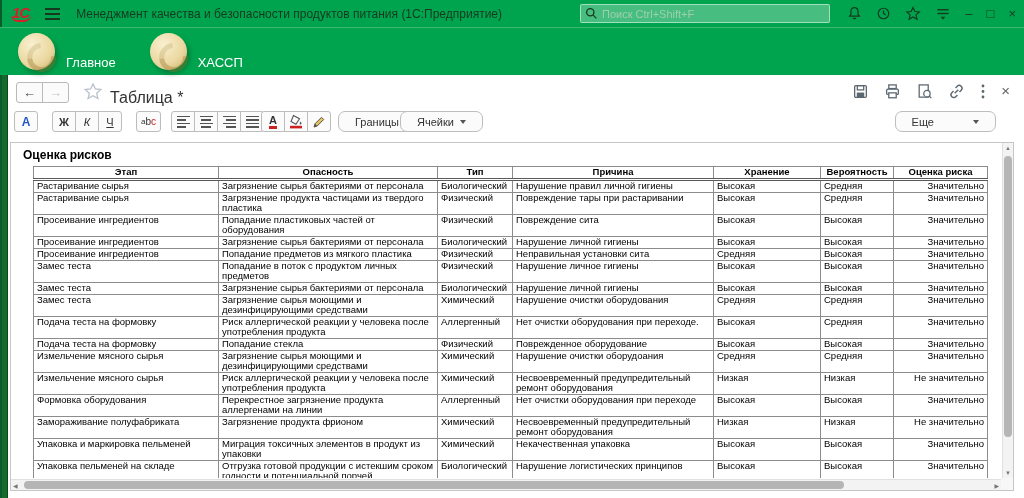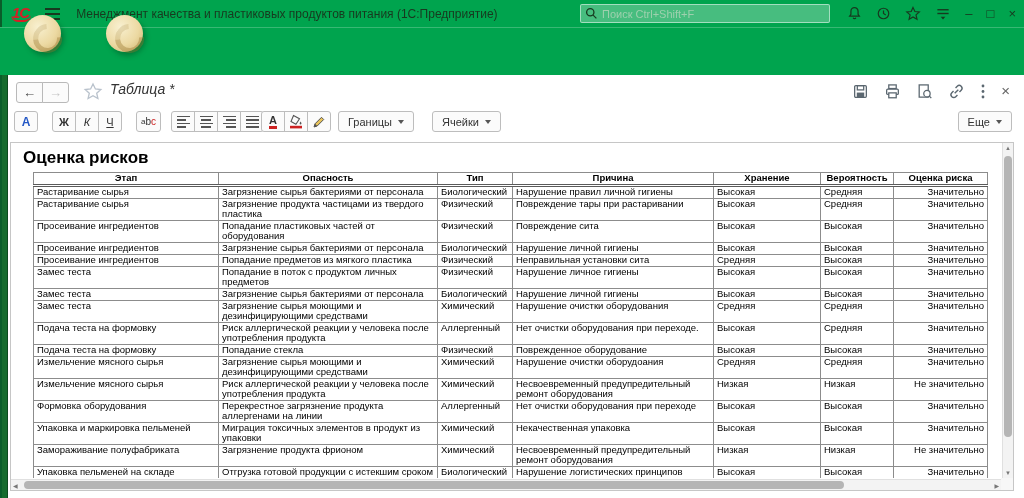--- a/index.html
+++ b/index.html
@@ -23,21 +23,21 @@
   .searchbox input { flex:1; border:none; outline:none; background:transparent; font-size:11px;
     color:#17391f; margin-left:4px; font-family:inherit; }
   .searchbox input::placeholder { color:#9ed0ae; }
   .tb-icons { position:absolute; right:8px; top:0; height:27px; display:flex; align-items:center; gap:14px; }
   .tb-icons .ic { display:inline-flex; align-items:center; justify-content:center; cursor:pointer; }
   .winctl { font-size:13px; color:#17391f; line-height:27px; cursor:pointer; }
 
   
   .tabsbar { height:48px; background:#00a44e; border-top:1px solid rgba(255,255,255,.22);
     display:flex; align-items:center; padding-left:18px; }
-  .apptab { display:flex; align-items:center; gap:22px; margin-right:34px; cursor:pointer;flex-direction:column; }
+  .apptab { display:flex; align-items:flex-end; gap:11px; margin-right:34px; cursor:pointer; }
   .apptab .label { color:#fff; font-size:13px; }
   .pelmeni { position:relative; width:37px; height:37px; border-radius:50%;
     background:radial-gradient(circle at 38% 32%, #f8f0d0, #ecd9a2 55%, #d9c080 82%, #c3a860);
     box-shadow:3px 4px 5px rgba(0,55,20,.35); }
   .pelmeni::after { content:''; position:absolute; left:24%; top:26%; width:52%; height:52%;
     border:5px solid rgba(150,115,45,.38); border-radius:50%; border-top-color:transparent;
     border-left-color:rgba(150,115,45,.18); transform:rotate(40deg); }
 
   
   .main { position:relative; height:423px; }
@@ -45,21 +45,21 @@
     background:#156b2d; border-right:1px solid #0c4a1e; border-left:2px solid #0a5d2a; }
 
   
   .navrow { position:absolute; left:8px; right:0; top:5px; height:28px; }
   .navgroup { position:absolute; left:8px; top:2px; display:inline-flex; }
   .navbtn { width:27px; height:21px; background:#fbfbfb; border:1px solid #b9b9b9;
     display:inline-flex; align-items:center; justify-content:center; font-size:13px; cursor:pointer; }
   .navbtn.back { border-radius:3px 0 0 3px; color:#444; }
   .navbtn.fwd { border-radius:0 3px 3px 0; margin-left:-1px; color:#c6c6c6; }
   .fav-star { position:absolute; left:75px; top:2px; cursor:pointer; }
-  .doc-title { position:absolute; left:102px; top:1px; font-size:14px; color:#333;font-style:italic; }
+  .doc-title { position:absolute; left:102px; top:9px; font-size:16px; color:#333; }
   .navicons { position:absolute; right:14px; top:2px; display:flex; align-items:center; gap:15px; }
   .navicons .ic { cursor:pointer; display:inline-flex; }
   .nav-close { font-size:15px; color:#666; cursor:pointer; line-height:18px; }
 
   
   .fmtrow { position:absolute; left:8px; right:0; top:33px; height:30px; }
   .tb-btn { height:21px; min-width:24px; background:#fbfbfb; border:1px solid #bdbdbd; border-radius:3px;
     display:inline-flex; align-items:center; justify-content:center; font-size:11px; color:#333;
     padding:0 4px; cursor:pointer; vertical-align:top; }
   .grp { display:inline-flex; }
@@ -74,31 +74,31 @@
   .b-case .ca { font-size:8px; vertical-align:6px; } .b-case .cb { font-size:10px; }
   .b-case .cc { color:#cc2222; font-size:10px; }
   .g-align { left:163px; }
   .alico { display:flex; flex-direction:column; gap:2px; width:13px; }
   .alico i { height:1.5px; background:#555; display:block; }
   .al-l i:nth-child(2), .al-l i:nth-child(4) { width:70%; }
   .al-c i:nth-child(2), .al-c i:nth-child(4) { width:70%; margin:0 auto; }
   .al-r i:nth-child(2), .al-r i:nth-child(4) { width:70%; margin-left:auto; }
   .g-color { left:253px; }
   .b-fontcolor span { font-weight:bold; border-bottom:3px solid #cc2222; line-height:11px; }
-  .b-drop { padding:0 9px; }
-  .b-borders { left:330px; } .b-cells { left:424px; }
+  .b-drop { padding:0 16px;border-radius:7px; }
+  .b-borders { left:330px; } .b-cells { left:392px; }
   .caret { width:0; height:0; border-left:3.5px solid transparent; border-right:3.5px solid transparent;
     border-top:4px solid #555; margin-left:6px; }
-  .b-more { position:absolute; right:12px; top:3px; }
+  .b-more { position:absolute; right:28px; top:3px;gap:33px; }
 
   
   .panel { position:absolute; left:10px; top:67px; width:1004px; height:349px;
     border:1px solid #c6c6c6; background:#fff; }
   .viewport { position:absolute; left:0; top:0; right:12px; bottom:12px; overflow:hidden; }
-  .sheet-heading { font-size:17px; font-weight:bold; color:#000; padding:5px 0 4px 12px; }
+  .sheet-heading { font-size:12px; font-weight:bold; color:#000; padding:5px 0 4px 12px; }
   table.risk { border-collapse:collapse; table-layout:fixed; margin-left:22px; width:954px;
     font-size:9.5px; color:#000; }
   .risk th, .risk td { border:1px solid #8c8c8c; padding:0 3px 1px 3px; line-height:10px;
     vertical-align:top; overflow:hidden; }
   .risk th { font-weight:bold; text-align:center; border-bottom:3px double #5a5a5a; }
   .risk { border:1px solid #5a5a5a; }
   .risk td:last-child { text-align:right; }
   .risk td.sel { box-shadow:0 0 0 2px #97cf97; position:relative; z-index:2; }
 
   
@@ -120,21 +120,21 @@
 
 <div class="window">
 
   <div class="titlebar">
     <span class="logo-1c">1С</span>
     <span class="hamburger">
         <i></i>
         <i></i>
         <i></i>
       </span>
-    <span class="tb-title">Менеджмент качества и пластиковых продуктов питания  (1С:Предприятие)</span>
+    <span class="tb-title">Менеджмент качества и безопасности продуктов питания  (1С:Предприятие)</span>
 
     <div class="searchbox">
       <svg width="13" height="13" viewBox="0 0 16 16">
         <circle cx="6.5" cy="6.5" r="4.5" fill="none" stroke="#17391f" stroke-width="1.6"></circle>
         <line x1="10" y1="10" x2="14" y2="14" stroke="#17391f" stroke-width="1.6"></line>
       </svg>
       <input placeholder="Поиск Ctrl+Shift+F" style="">
     </div>
 
     <div class="tb-icons">
@@ -461,36 +461,36 @@
               <tr>
                 <td>Формовка оборудования</td>
                 <td>Перекрестное загрязнение продукта аллергенами на линии</td>
                 <td>Аллергенный</td>
                 <td>Нет очистки оборудования при переходе</td>
                 <td>Высокая</td>
                 <td>Высокая</td>
                 <td>Значительно</td>
               </tr>
               <tr>
-                <td>Упаковка и маркировка пельменей</td>
-                <td>Миграция токсичных элементов в продукт из упаковки</td>
-                <td>Химический</td>
-                <td>Некачественная упаковка</td>
-                <td>Высокая</td>
-                <td>Высокая</td>
-                <td>Значительно</td>
-              </tr>
-              <tr>
                 <td>Замораживание полуфабриката</td>
                 <td>Загрязнение продукта фрионом</td>
                 <td>Химический</td>
                 <td>Несвоевременный предупредительный ремонт оборудования</td>
                 <td>Низкая</td>
                 <td>Низкая</td>
                 <td>Не значительно</td>
+              </tr>
+              <tr>
+                <td>Упаковка и маркировка пельменей</td>
+                <td>Миграция токсичных элементов в продукт из упаковки</td>
+                <td>Химический</td>
+                <td>Некачественная упаковка</td>
+                <td>Высокая</td>
+                <td>Высокая</td>
+                <td>Значительно</td>
               </tr>
               <tr>
                 <td>Упаковка пельменей на складе</td>
                 <td class="sel">Отгрузка готовой продукции с истекшим сроком годности и потенциальной порчей</td>
                 <td>Биологический</td>
                 <td>Нарушение логистических принципов</td>
                 <td>Высокая</td>
                 <td>Высокая</td>
                 <td>Значительно</td>
               </tr>

